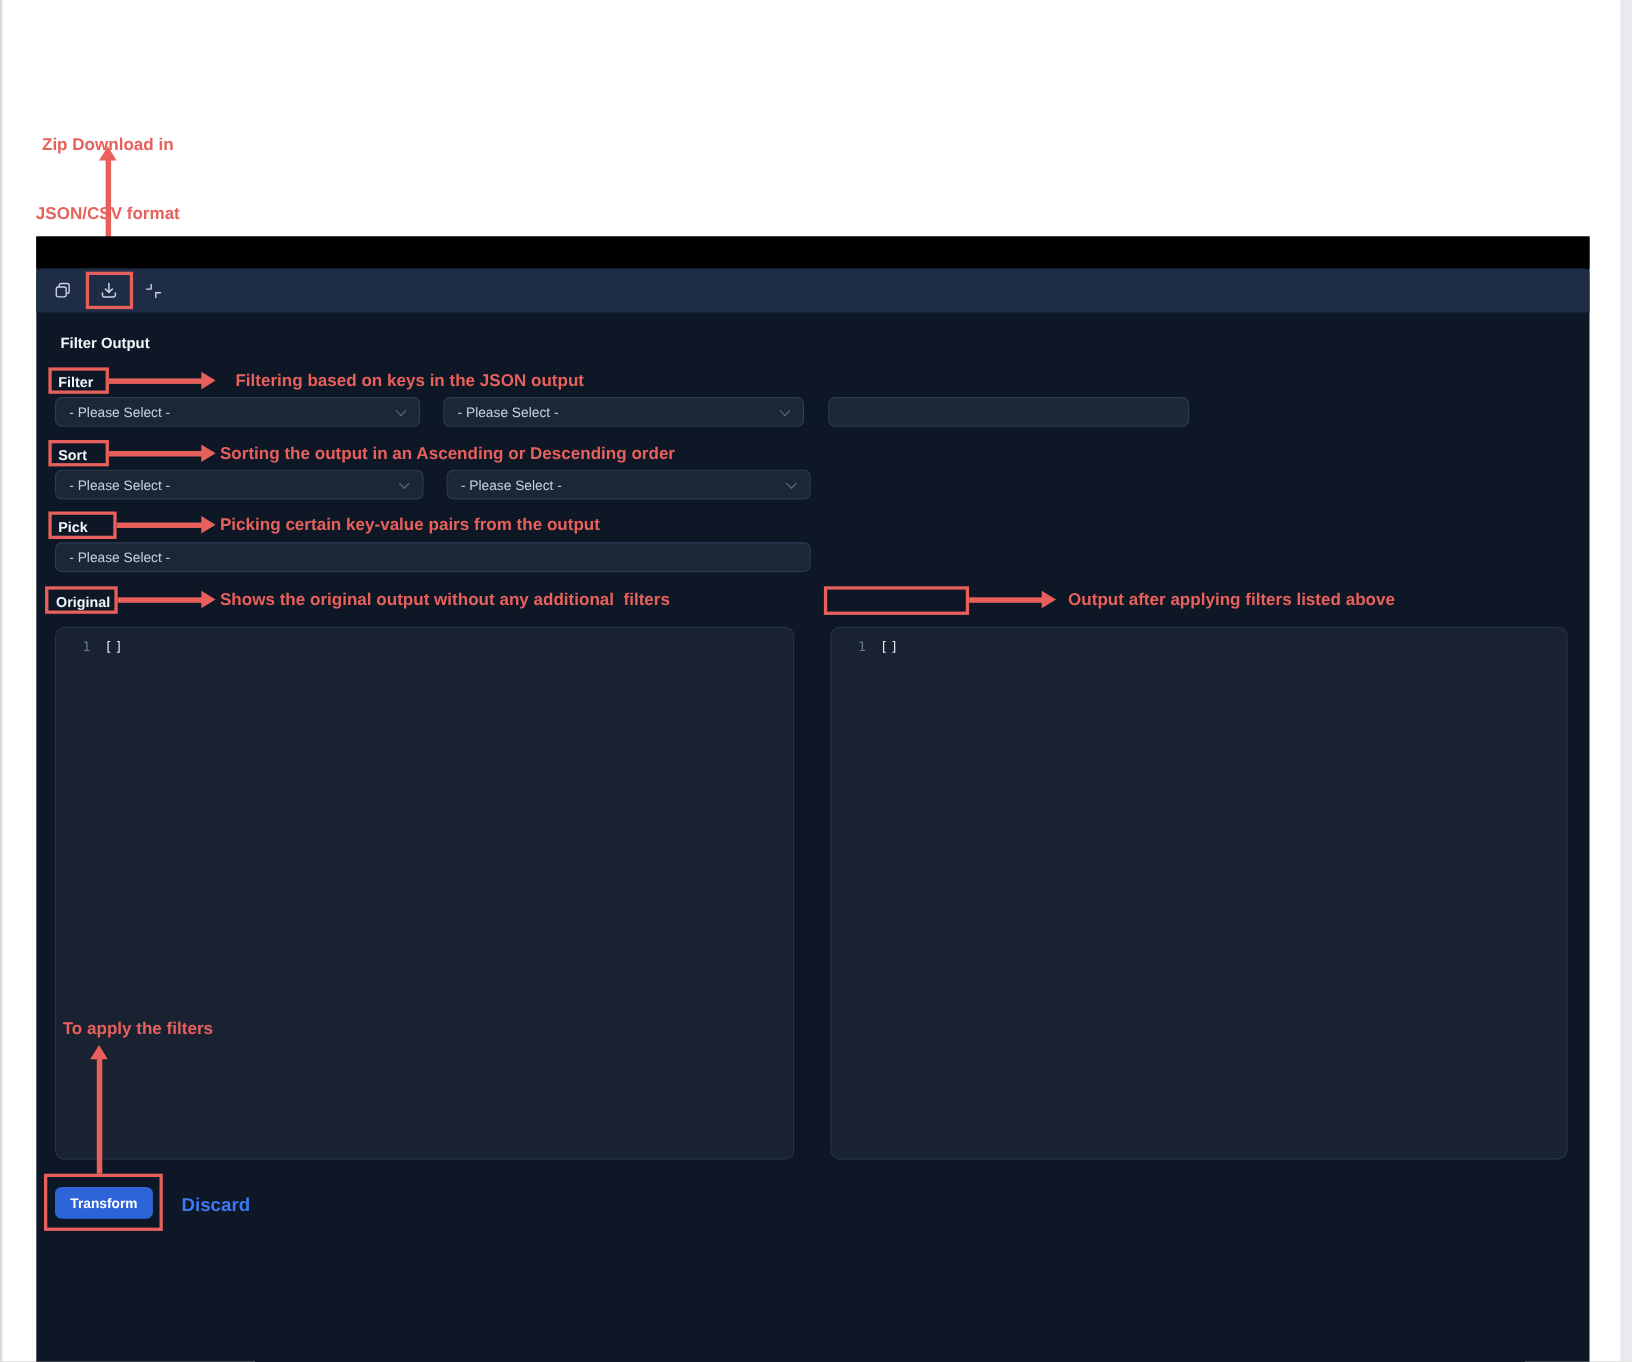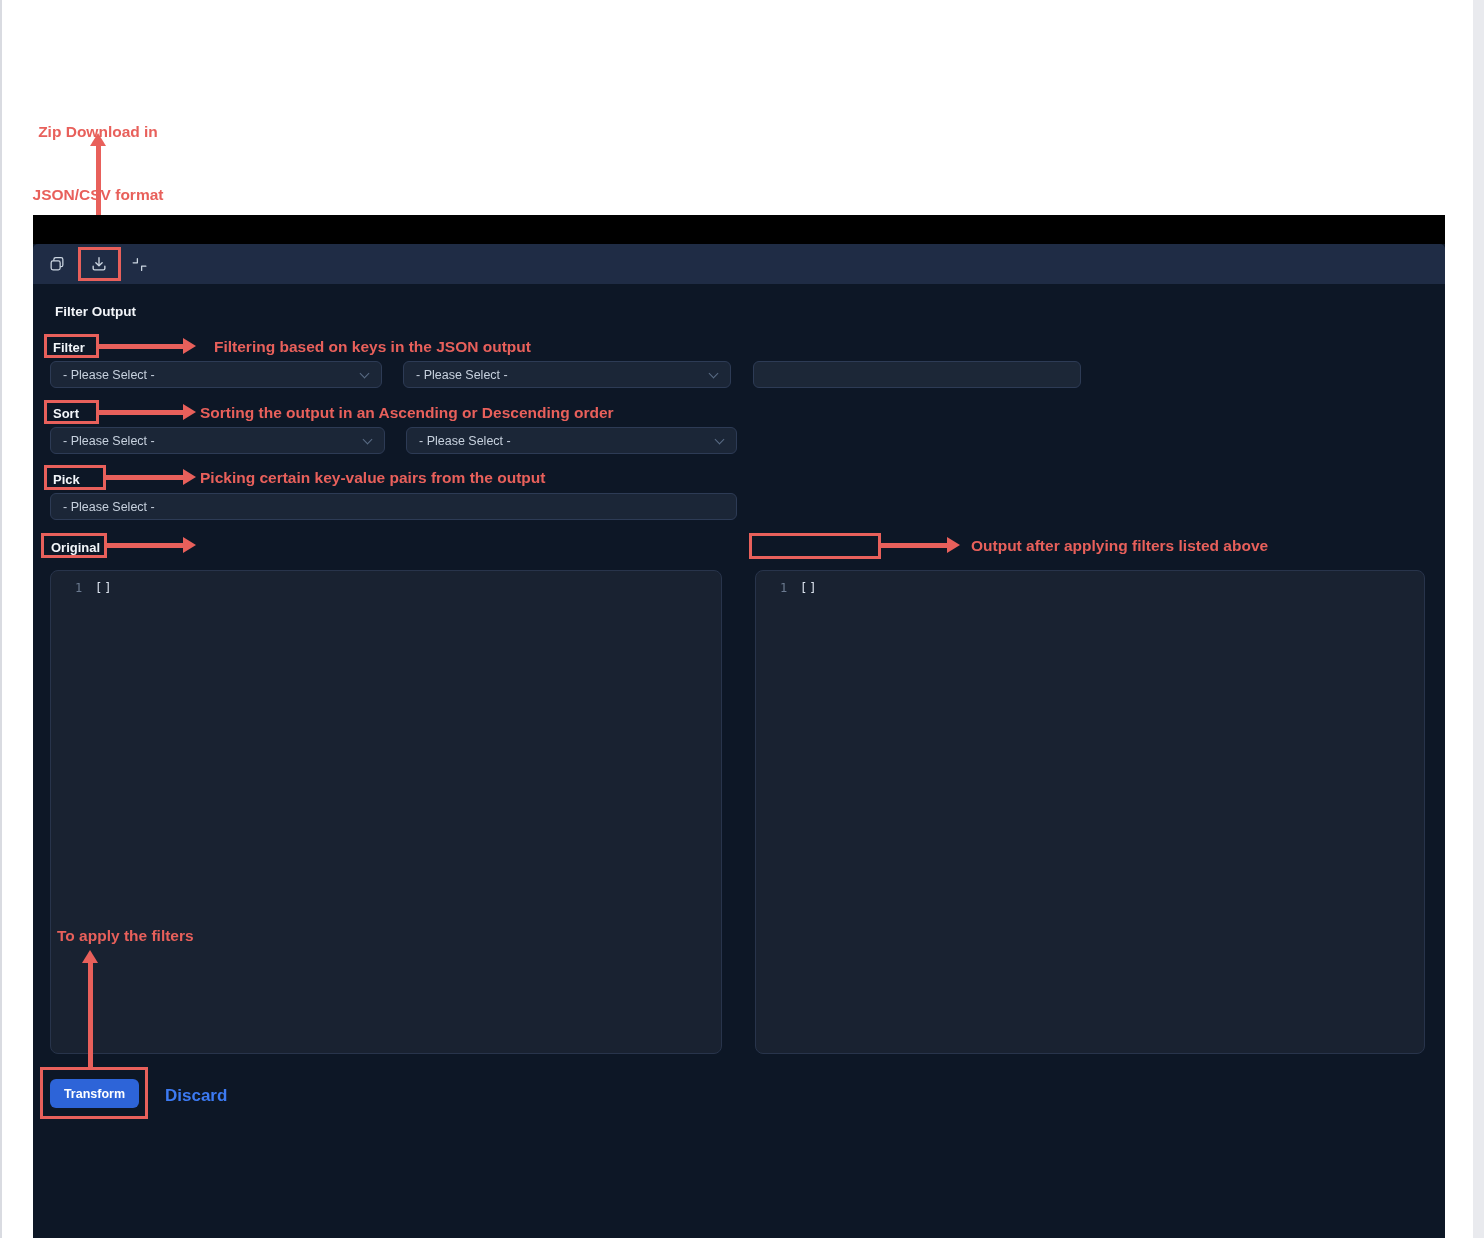--- a/index.html
+++ b/index.html
@@ -155,20 +155,21 @@
     <div class="select" style="left:17px;top:278px;width:687px;">
       <span>- Please Select -</span>
     </div>
 
     <div class="red-box" style="left:8px;top:318px;width:66px;height:25px;"></div>
     <div class="field-label" style="left:18px;top:325px;">Original</div>
     <div class="h-arrow" style="left:74px;top:322px;width:89px;">
       <div class="hline"></div>
         <div class="hhead"></div>
     </div>
+    <div class="ann-text" style="left:167px;top:320px;">Shows the original output without any additional  filters</div>
 
     <div class="red-box" style="left:716px;top:318px;width:132px;height:26px;"></div>
     <div class="field-label" style="left:726px;top:325px;margin-top:37px;">Filtered Preview</div>
     <div class="h-arrow" style="left:848px;top:322px;width:79px;">
       <div class="hline"></div>
         <div class="hhead"></div>
     </div>
     <div class="ann-text" style="left:938px;top:320px;">Output after applying filters listed above</div>
 
     <div class="editor" style="left:17px;top:355px;width:672px;height:484px;">

